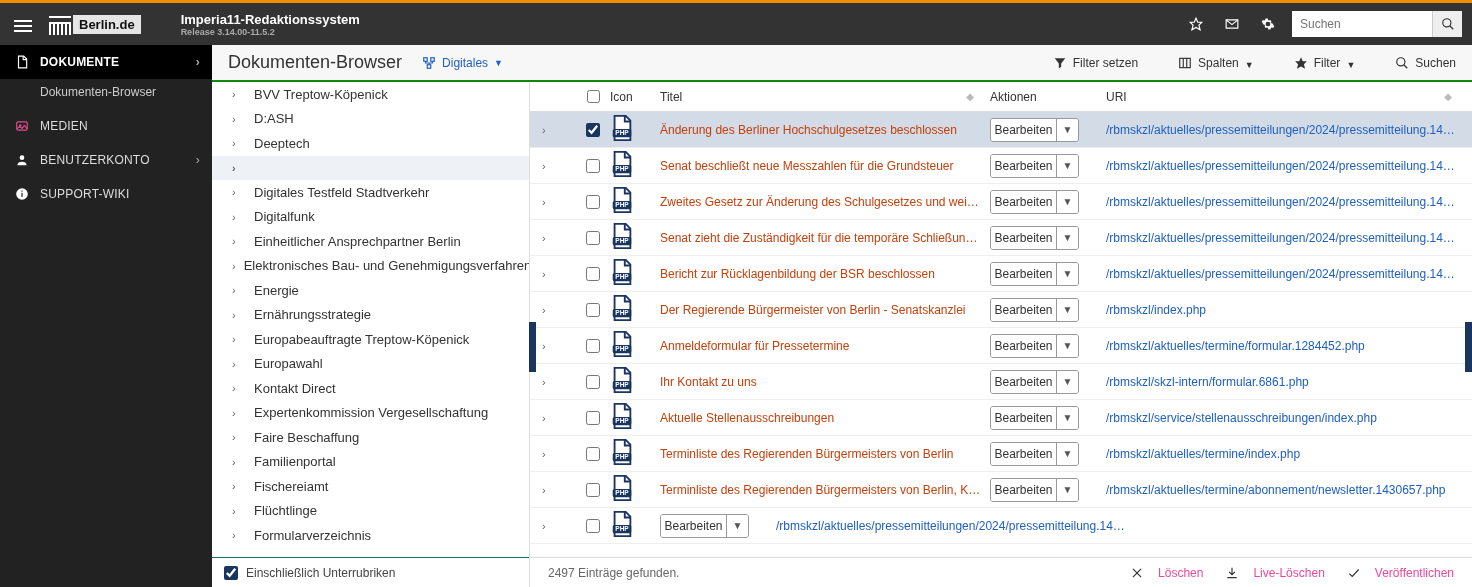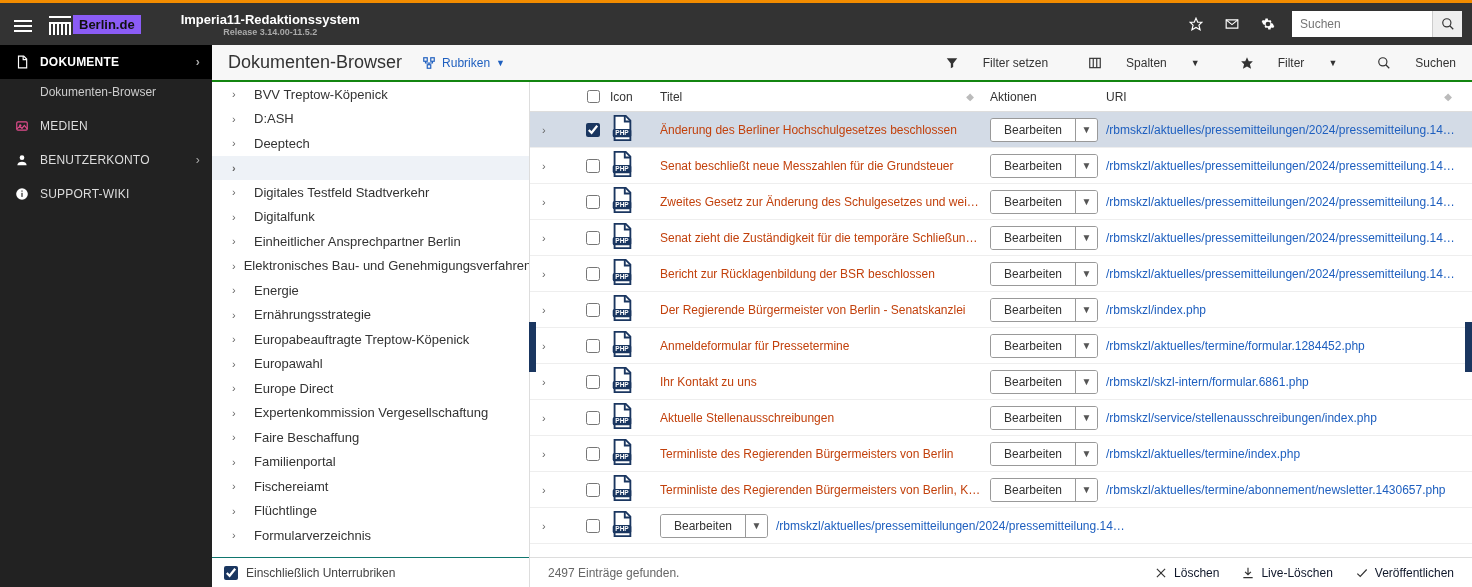--- a/index.html
+++ b/index.html
@@ -8,45 +8,45 @@
 
 .top-orange { height: 3px; background: #f28c00; }
 .topbar { height: 42px; background: #333333; display: flex; align-items: center; color: #fff; }
 .topbar .hamburger { width: 45px; display: flex; align-items: center; justify-content: center; cursor: pointer; }
 .menu-icon { width:18px; height:14px; display:inline-block; }
 .menu-icon span { display:block; height:2px; background:#fff; margin:3px 0; }
 .logo-block { display:flex; align-items:center; gap:0; margin-left:4px; user-select:none; }
 .logo-pillars { width:22px; height:22px; margin-right:2px; position:relative; }
 .logo-pillars::before { content:""; position:absolute; top:3px; left:0; right:0; height:4px; border-top:2px solid #fff; border-bottom:2px solid #fff; }
 .logo-pillars::after { content:""; position:absolute; top:9px; bottom:0; left:0; right:0; background:repeating-linear-gradient(90deg,#fff 0 2px, transparent 2px 4px); }
-.logo-text { background:#8b5cf6; color:#111; font-weight:bold; padding:2px 6px; font-size:13px; }
+.logo-text { background:#e5e5e5; color:#111; font-weight:bold; padding:2px 6px; font-size:13px; }
 .app-title-block { margin-left:40px;font-weight:bold; }
 .app-title { font-size:13px; }
-.app-release { font-size:9px; color:#aaa;text-align:center; }
+.app-release { font-size:9px; color:#aaa; }
 .topbar .spacer { flex:1; }
 .topbar .top-icon { width:36px; display:flex; align-items:center; justify-content:center; cursor:pointer; color:#fff; }
 .search-wrap { display:flex; align-items:center; margin:0 10px 0 6px; }
 .search-wrap input { width:140px; height:26px; border:none; padding:0 8px; font-size:12px; background:#fff; color:#333; }
 .search-wrap .search-btn { width:30px; height:26px; background:#eee; border-left:1px solid #ccc; display:flex; align-items:center; justify-content:center; cursor:pointer; color:#333; }
 
 
 .shell { display:flex; height: calc(587px - 45px); }
 .left-nav { width:212px; background:#222222; color:#ddd; display:flex; flex-direction:column; }
 .nav-item { display:flex; align-items:center; padding:10px 12px; cursor:pointer; font-size:12px; letter-spacing:.2px; }
 .nav-item.active { background:#000; color:#fff; font-weight:bold; }
 .nav-item .nav-icon { width:20px; display:inline-flex; justify-content:center; margin-right:8px; }
 .nav-item .chev { margin-left:auto; color:#aaa; }
 .nav-sub { padding:6px 12px 10px 40px; font-size:12px; color:#ccc; cursor:pointer; }
 
 .center { flex:1; display:flex; flex-direction:column; min-width:0; }
 .content-header { height:37px; background:#f7f7f7; border-bottom:2px solid #138510; display:flex; align-items:center; padding:0 16px; gap:20px; }
 .content-header h1 { font-size:18px; font-weight:normal; color:#333; }
 .rubriken-btn { color:#1e5fbf; font-size:12px; display:flex; align-items:center; gap:6px; cursor:pointer; }
 .content-header .spacer { flex:1; }
-.hdr-action { color:#333; font-size:12px; display:flex; align-items:center; gap:24px; cursor:pointer; margin-left:20px; }
+.hdr-action { color:#333; font-size:12px; display:flex; align-items:flex-end; gap:6px; cursor:pointer; margin-left:20px; }
 
 .browser-body { flex:1; display:flex; min-height:0; }
 
 
 .tree-panel { width:318px; border-right:1px solid #ddd; display:flex; flex-direction:column; }
 .tree-scroll { flex:1; overflow-y:auto; }
 .tree-row { display:flex; align-items:center; height:24.5px; padding-left:20px; cursor:pointer; white-space:nowrap; overflow:hidden; text-overflow:ellipsis; }
 .tree-row.selected { background:#eef2f7; color:#1e5fbf; font-weight:600; }
 .tree-row .exp { width:14px; color:#666; font-size:11px; margin-right:8px; }
 .tree-row .label { font-size:13px; color:#333; }
@@ -66,27 +66,27 @@
 .col-uri { width:354px; }
 .sort-hint { color:#bbb; font-size:10px; margin-left:auto; margin-right:8px; }
 .tbody { flex:1; overflow-y:auto; }
 .trow { display:flex; align-items:center; height:36px; padding:0 12px; border-bottom:1px solid #eee; font-size:12px; }
 .trow.selected { background:#d3dbe6; }
 .trow .col-exp .exp-caret { color:#666; cursor:pointer; font-size:11px; }
 .trow .col-chk input { width:14px; height:14px; }
 .php-icon { width:24px; height:26px; position:relative; display:inline-block; }
 .php-icon svg { width:24px; height:26px; }
 .trow .title-text { white-space:nowrap; overflow:hidden; text-overflow:ellipsis; display:block; color:#c2410c; }
-.edit-btn { display:flex; height:24px; border:1px solid #999; border-radius:3px; overflow:hidden; width:108px; }
+.edit-btn { display:flex; height:24px; border:1px solid #999; border-radius:3px; overflow:hidden; width:89px; }
 .edit-btn .main { flex:1; display:flex; align-items:center; justify-content:center; font-size:12px; background:#fff; cursor:pointer; }
 .edit-btn .caret { width:22px; border-left:1px solid #999; display:flex; align-items:center; justify-content:center; background:#fff; cursor:pointer; color:#555; font-size:10px; }
 .uri-link { color:#1e5fbf; white-space:nowrap; overflow:hidden; text-overflow:ellipsis; display:block; cursor:pointer; }
 .table-footer { height:30px; border-top:1px solid #ddd; display:flex; align-items:center; padding:0 18px; font-size:12px; color:#666; gap:22px; }
 .table-footer .spacer { flex:1; }
-.footer-action { color:#0f172a; display:flex; align-items:center; gap:6px; cursor:pointer; }
+.footer-action { color:#ec4899; display:flex; align-items:center; gap:14px; cursor:pointer; }
 
 .collapse-handle { position:absolute; left:-1px; top:240px; width:7px; height:50px; background:#1a3660; cursor:pointer; z-index:5; }
 .collapse-handle-right { position:absolute; right:0; top:240px; width:7px; height:50px; background:#1a3660; cursor:pointer; z-index:5; }
 
 svg { display:block; }
 .icon16 { width:14px; height:14px; }
 input[type=checkbox] { accent-color:#1a3660; }
 </style>
 </head>
 <body>
@@ -184,21 +184,21 @@
   <div class="center">
     <div class="content-header">
       <h1>Dokumenten-Browser</h1>
       <div class="rubriken-btn">
         <svg class="icon16" viewBox="0 0 24 24" fill="none" stroke="#1e5fbf" stroke-width="2">
             <rect x="3" y="3" width="6" height="6"></rect>
             <rect x="15" y="3" width="6" height="6"></rect>
             <rect x="9" y="15" width="6" height="6"></rect>
             <path d="M6 9v3h12V9M12 12v3"></path>
           </svg>
-        <span>Rubriken</span>
+        <span>Digitales</span>
         <span style="font-size:9px;">▼</span>
       </div>
       <div class="spacer"></div>
       <div class="hdr-action">
         <svg class="icon16" viewBox="0 0 24 24" fill="#333">
             <path d="M3 4h18l-7 9v6l-4 2v-8z"></path>
           </svg>
         <span>Filter setzen</span>
       </div>
       <div class="hdr-action">
@@ -281,21 +281,21 @@
               <span class="label">Europabeauftragte Treptow-Köpenick</span>
               <span class="dots">•••</span>
             </div>
             <div class="tree-row">
               <span class="exp">›</span>
               <span class="label">Europawahl</span>
               <span class="dots">•••</span>
             </div>
             <div class="tree-row">
               <span class="exp">›</span>
-              <span class="label">Europe Direct</span>
+              <span class="label">Kontakt Direct</span>
               <span class="dots">•••</span>
             </div>
             <div class="tree-row">
               <span class="exp">›</span>
               <span class="label">Expertenkommission Vergesellschaftung</span>
               <span class="dots">•••</span>
             </div>
             <div class="tree-row">
               <span class="exp">›</span>
               <span class="label">Faire Beschaffung</span>

